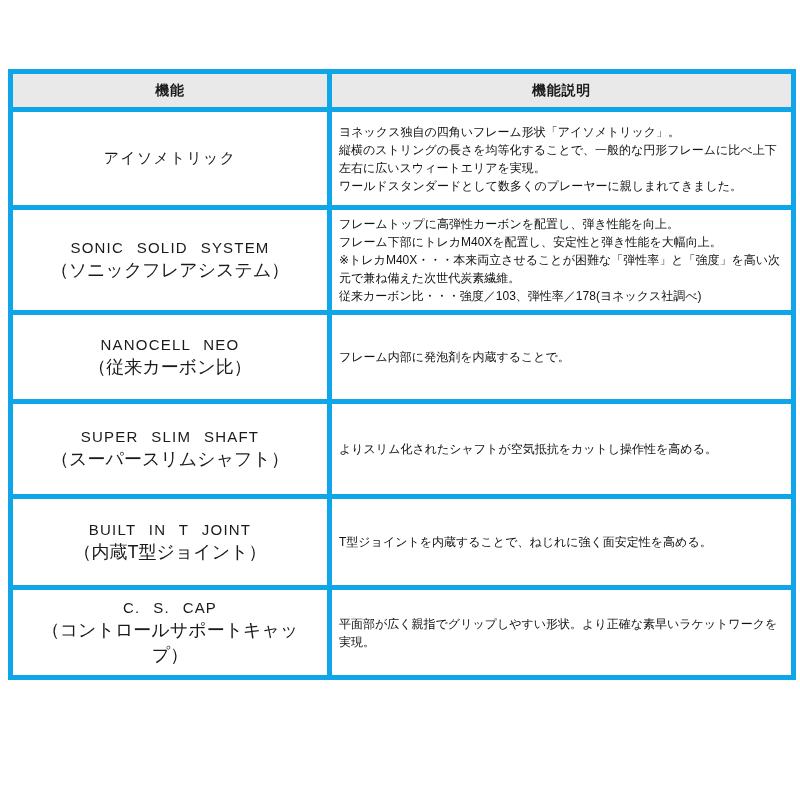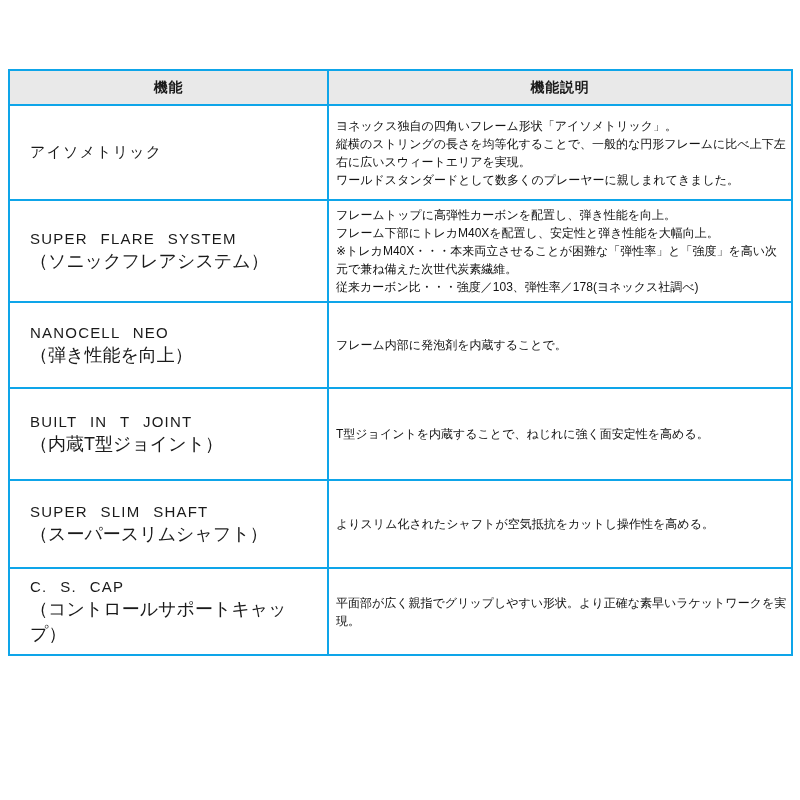--- a/index.html
+++ b/index.html
@@ -18,32 +18,33 @@
     width: 783px;
   }
   table.spec {
     border-collapse: collapse;
     table-layout: fixed;
     width: 783px;
     border: 2px solid #3d3d3d;
   }
   table.spec th,
   table.spec td {
-    border: 2px solid #0ea5e9;
+    border: 5px solid #0ea5e9;
   }
   table.spec thead th {
     background: #e9e9e9;
     height: 31px;
     font-size: 14px;
     font-weight: bold;
     text-align: center;
     vertical-align: middle;
     letter-spacing: 0.05em;
   }
   td.feature {
+    text-align: center;
     vertical-align: middle;
     padding: 2px 20px;
   }
   td.feature .en {
     font-size: 15px;
     letter-spacing: 0.08em;
     word-spacing: 0.5em;
     line-height: 1.35;
   }
   td.feature .ja {
@@ -88,48 +89,48 @@
         <td class="feature">
           <div class="en">アイソメトリック</div>
           <div class="ja"></div>
         </td>
         <td class="desc">ヨネックス独自の四角いフレーム形状「アイソメトリック」。
 縦横のストリングの長さを均等化することで、一般的な円形フレームに比べ上下左右に広いスウィートエリアを実現。
 ワールドスタンダードとして数多くのプレーヤーに親しまれてきました。</td>
       </tr>
       <tr>
         <td class="feature">
-          <div class="en">SUPER FLARE SYSTEM</div>
+          <div class="en">SONIC SOLID SYSTEM</div>
           <div class="ja">（ソニックフレアシステム）</div>
         </td>
         <td class="desc">フレームトップに高弾性カーボンを配置し、弾き性能を向上。
 フレーム下部にトレカM40Xを配置し、安定性と弾き性能を大幅向上。
 ※トレカM40X・・・本来両立させることが困難な「弾性率」と「強度」を高い次元で兼ね備えた次世代炭素繊維。
 従来カーボン比・・・強度／103、弾性率／178(ヨネックス社調べ)</td>
       </tr>
       <tr>
         <td class="feature">
           <div class="en">NANOCELL NEO</div>
-          <div class="ja">（弾き性能を向上）</div>
+          <div class="ja">（従来カーボン比）</div>
         </td>
         <td class="desc">フレーム内部に発泡剤を内蔵することで。</td>
+      </tr>
+      <tr>
+        <td class="feature">
+          <div class="en">SUPER SLIM SHAFT</div>
+          <div class="ja">（スーパースリムシャフト）</div>
+        </td>
+        <td class="desc">よりスリム化されたシャフトが空気抵抗をカットし操作性を高める。</td>
       </tr>
       <tr>
         <td class="feature">
           <div class="en">BUILT IN T JOINT</div>
           <div class="ja">（内蔵T型ジョイント）</div>
         </td>
         <td class="desc">T型ジョイントを内蔵することで、ねじれに強く面安定性を高める。</td>
-      </tr>
-      <tr>
-        <td class="feature">
-          <div class="en">SUPER SLIM SHAFT</div>
-          <div class="ja">（スーパースリムシャフト）</div>
-        </td>
-        <td class="desc">よりスリム化されたシャフトが空気抵抗をカットし操作性を高める。</td>
       </tr>
       <tr>
         <td class="feature">
           <div class="en">C. S. CAP</div>
           <div class="ja">（コントロールサポートキャップ）</div>
         </td>
         <td class="desc">平面部が広く親指でグリップしやすい形状。より正確な素早いラケットワークを実現。</td>
       </tr>
     </tbody>
   </table>

